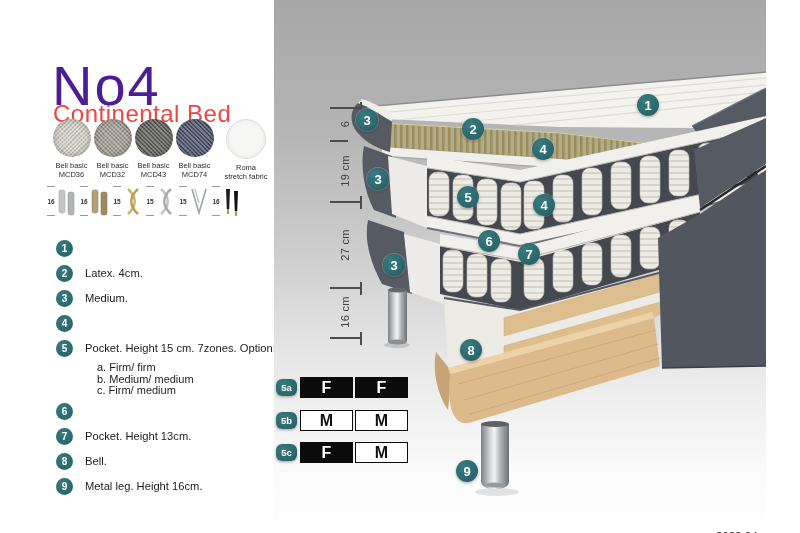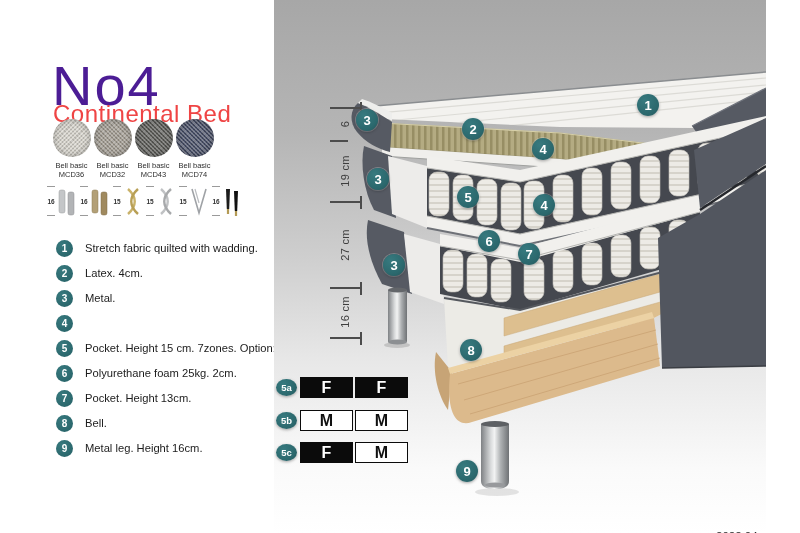--- a/index.html
+++ b/index.html
@@ -37,21 +37,21 @@
   .sit{font-size:11.2px;color:#1c1c1c;padding-top:2px;white-space:nowrap;}
   .sub{margin:-3px 0 6px 41px;font-size:11px;line-height:11.5px;color:#1c1c1c;}
   
   .right-panel{position:absolute;left:274px;top:0;width:492px;height:533px;
     background:linear-gradient(180deg,#a7a7a7 0%,#b5b5b5 25%,#cecece 48%,#e8e8e8 68%,#fafafa 88%,#ffffff 100%);}
   .bed{position:absolute;left:0;top:0;}
   .mk{position:absolute;width:22px;height:22px;margin:-11px 0 0 -11px;border-radius:50%;
       background:radial-gradient(circle at 35% 30%,#377a7f,#2b686d 65%,#245559);
       color:#fff;font-weight:bold;font-size:13px;display:flex;align-items:center;justify-content:center;
       box-shadow:0 1px 3px rgba(0,0,0,.35),0 0 0 1px rgba(255,255,255,.28);}
-  .mk.sm{position:static;width:21px;height:17px;margin:0;font-size:9.5px;flex:0 0 21px;}
+  .mk.sm{position:static;width:21px;height:17px;margin:0;font-size:9.5px;flex:0 0 21px;border-radius:6px;}
   .dim-label{position:absolute;transform:translate(-50%,-50%) rotate(-90deg);font-size:11px;
              color:#3e3e3e;white-space:nowrap;letter-spacing:.3px;}
   .tick-h{position:absolute;left:56px;width:30px;height:2px;background:#4c4c4c;}
   .tick-v{position:absolute;left:86px;width:2px;height:13px;background:#4c4c4c;}
   .ftrow{position:absolute;left:2px;display:flex;align-items:center;gap:3px;}
   .ftcells{display:flex;gap:2px;}
   .ftc{width:53px;height:21px;box-sizing:border-box;display:flex;align-items:center;
        justify-content:center;font-size:16px;font-weight:bold;}
   .ftc.filled{background:#0b0b0b;color:#fff;border:1.5px solid #0b0b0b;}
   .ftc.outline{background:#fff;color:#101010;border:1.5px solid #0b0b0b;}
@@ -76,20 +76,24 @@
         <div class="swl"><span>Bell basic</span><br><span>MCD32</span></div>
       </div>
       <div class="swi">
         <div class="swc c3"></div>
         <div class="swl"><span>Bell basic</span><br><span>MCD43</span></div>
       </div>
       <div class="swi">
         <div class="swc c4"></div>
         <div class="swl"><span>Bell basic</span><br><span>MCD74</span></div>
       </div>
+      <div class="swi last">
+        <div class="swc c5"></div>
+        <div class="swl"><span>Roma</span><br><span>stretch fabric</span></div>
+      </div>
     </div>
 
     <div class="legs-row">
       <div class="leg">
         <span class="legruler">
             <i></i>
             <b>16</b>
             <i></i>
           </span>
         <svg width="22" height="30">
@@ -152,40 +156,43 @@
           <rect x="5.9" y="23" width="2.2" height="5" fill="#b49a55"></rect>
           <polygon points="13,5 17,5 16.2,25 13.8,25" fill="#111"></polygon>
           <rect x="13.9" y="25" width="2.2" height="5" fill="#b49a55"></rect>
         </svg>
       </div>
     </div>
 
     <div class="spec">
       <div class="si">
         <span class="sin">1</span>
-        <span class="sit">Stretch fabric quilted with wadding.</span>
         </div>
       <div class="si">
         <span class="sin">2</span>
         <span class="sit">Latex. 4cm.</span>
         </div>
       <div class="si">
         <span class="sin">3</span>
-        <span class="sit">Metal.</span>
+        <span class="sit">Medium.</span>
         </div>
       <div class="si">
         <span class="sin">4</span>
         </div>
       <div class="si">
         <span class="sin">5</span>
         <span class="sit">Pocket. Height 15 cm. 7zones. Option:</span>
         </div>
+      <div class="sub">
+        <div>a. Firm/ firm</div>
+        <div>b. Medium/ medium</div>
+        <div>c. Firm/ medium</div>
+      </div>
       <div class="si">
         <span class="sin">6</span>
-        <span class="sit">Polyurethane foam 25kg. 2cm.</span>
         </div>
       <div class="si">
         <span class="sin">7</span>
         <span class="sit">Pocket. Height 13cm.</span>
         </div>
       <div class="si">
         <span class="sin">8</span>
         <span class="sit">Bell.</span>
         </div>
       <div class="si">

